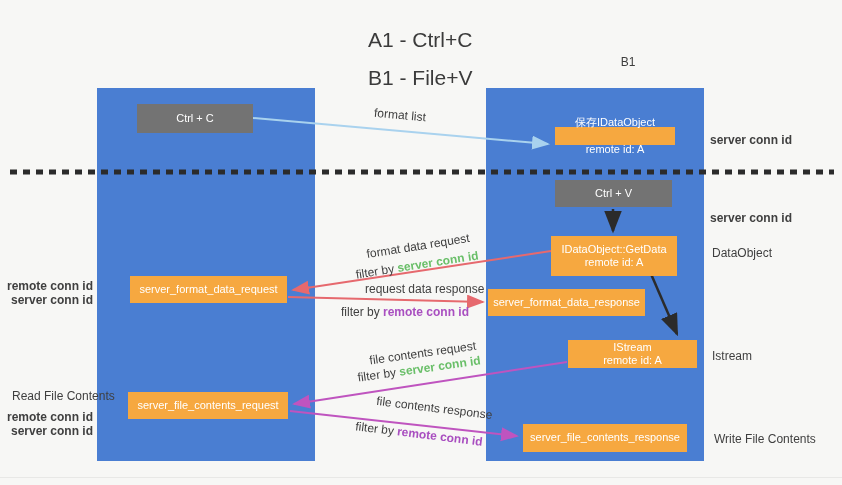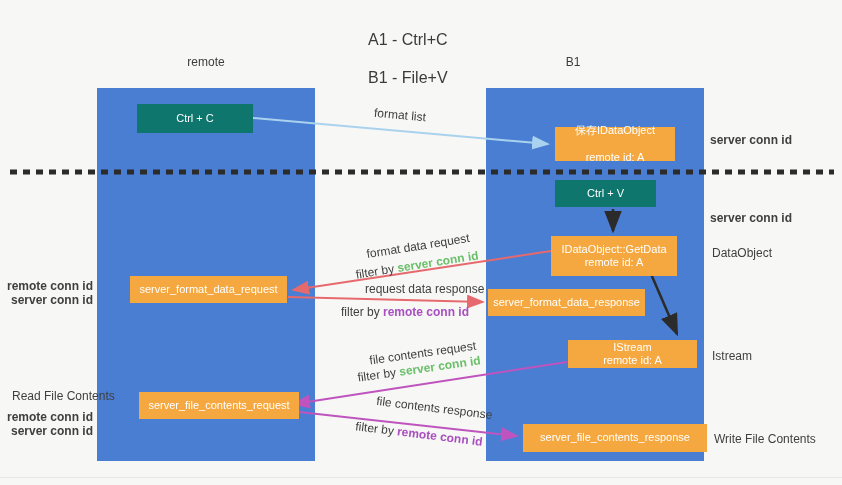--- a/index.html
+++ b/index.html
@@ -6,43 +6,43 @@
   html,body { background:#e9e9e9; }
   body { font-family: "Liberation Sans", sans-serif; }
   #stage {
     position: relative;
     width: 842px; height: 485px;
     background: #f7f7f5;
     overflow: hidden;
   }
   .title {
     position: absolute; left: 368px; top: 11px;
-    font-size: 16px; line-height: 19px; color: #3b3b3b;
+    font-size: 21px; line-height: 19px; color: #3b3b3b;
     white-space: pre-line;
   }
   .lane {
     position: absolute; top: 88px; width: 218px; height: 373px;
     background: #4a7ed2; z-index: 1;
   }
   #lane-a { left: 97px; }
   #lane-b { left: 486px; }
   .lane-header {
     position: absolute; top: 55px; width: 140px;
     text-align: center; font-size: 12px; line-height: 14px; color: #3d3d3d;
     z-index: 4;
   }
   #lane-a-header { left: 136px; }
-  #lane-b-header { left: 503px; }
+  #lane-b-header { left: 558px; }
   svg.overlay { position:absolute; left:0; top:0; z-index: 2; }
   .node {
     position: absolute; z-index: 3;
     display: flex; flex-direction: column; align-items: center; justify-content: center;
     color: #ffffff; font-size: 11px; line-height: 13.5px; text-align: center;
   }
-  .node.green  { background: #0f766e; align-items: center; }
+  .node.green  { background: #737373; align-items: center; }
   .node.orange { background: #f6a840; }
   .alabel {
     position: absolute; z-index: 4; font-size: 12px; color: #3f3f3f;
     white-space: nowrap; transform-origin: center center;
   }
   .green-t  { color: #6abf69; font-weight: bold; }
   .purple-t { color: #a94fc0; font-weight: bold; }
   .side-label {
     position: absolute; z-index: 4; font-size: 12px; color: #3f3f3f; white-space: nowrap;
   }
@@ -62,21 +62,20 @@
 <div id="stage">
 
   <div class="bottom-line"></div>
 
   <div class="title">
     <div>A1 - Ctrl+C</div>
     <div>B1 - File+V</div>
   </div>
 
   <div class="lane-header" id="lane-a-header">
-    <div>remote</div>
   </div>
   <div class="lane-header" id="lane-b-header">
     <div>B1</div>
   </div>
 
   <div class="lane" id="lane-a"></div>
   <div class="lane" id="lane-b"></div>
 
   <svg class="overlay" width="842" height="485">
     <defs>
@@ -100,26 +99,26 @@
     <line x1="288" y1="297" x2="483" y2="302" stroke="#e6696e" stroke-width="2" marker-end="url(#m-red)"></line>
     <line x1="648" y1="267" x2="677" y2="334" stroke="#2b2b2b" stroke-width="2.5" marker-end="url(#m-blk)"></line>
     <line x1="567" y1="362" x2="294" y2="404" stroke="#bf54bf" stroke-width="2" marker-end="url(#m-mag)"></line>
     <line x1="290" y1="411" x2="517" y2="436" stroke="#bf54bf" stroke-width="2" marker-end="url(#m-mag)"></line>
   </svg>
 
   <div class="node green" style="left:137px; top:104px; width:116px; height:29px;">
     <div>Ctrl + C</div>
   </div>
 
-  <div class="node orange" style="left:555px; top:127px; width:120px; height:34px;gap:14px;">
+  <div class="node orange" style="left:555px; top:127px; width:120px; height:18px;gap:14px;">
     <div>保存IDataObject</div>
     <div>remote id: A</div>
   </div>
 
-  <div class="node green" style="left:555px; top:180px; width:101px; height:27px;">
+  <div class="node green" style="left:555px; top:180px; width:117px; height:27px;">
     <div>Ctrl + V</div>
   </div>
 
   <div class="node orange" style="left:551px; top:236px; width:126px; height:40px;">
     <div>IDataObject::GetData</div>
     <div>remote id: A</div>
   </div>
 
   <div class="node orange" style="left:488px; top:289px; width:157px; height:27px;">
     <div>server_format_data_response</div>
@@ -127,25 +126,25 @@
 
   <div class="node orange" style="left:130px; top:276px; width:157px; height:27px;">
     <div>server_format_data_request</div>
   </div>
 
   <div class="node orange" style="left:568px; top:340px; width:129px; height:28px;">
     <div>IStream</div>
     <div>remote id: A</div>
   </div>
 
-  <div class="node orange" style="left:139px; top:392px; width:160px; height:27px;">
+  <div class="node orange" style="left:128px; top:392px; width:160px; height:27px;">
     <div>server_file_contents_request</div>
   </div>
 
-  <div class="node orange" style="left:523px; top:424px; width:184px; height:28px;">
+  <div class="node orange" style="left:523px; top:424px; width:164px; height:28px;">
     <div>server_file_contents_response</div>
   </div>
 
   <div class="alabel rot-dn-s" style="left:374px; top:108px;">format list</div>
 
   <div class="alabel rot-up" style="left:366px; top:239px;">format data request</div>
   <div class="alabel rot-up" style="left:355px; top:258px;">
     <span>filter by </span><span class="green-t">server conn id</span>
   </div>
 

